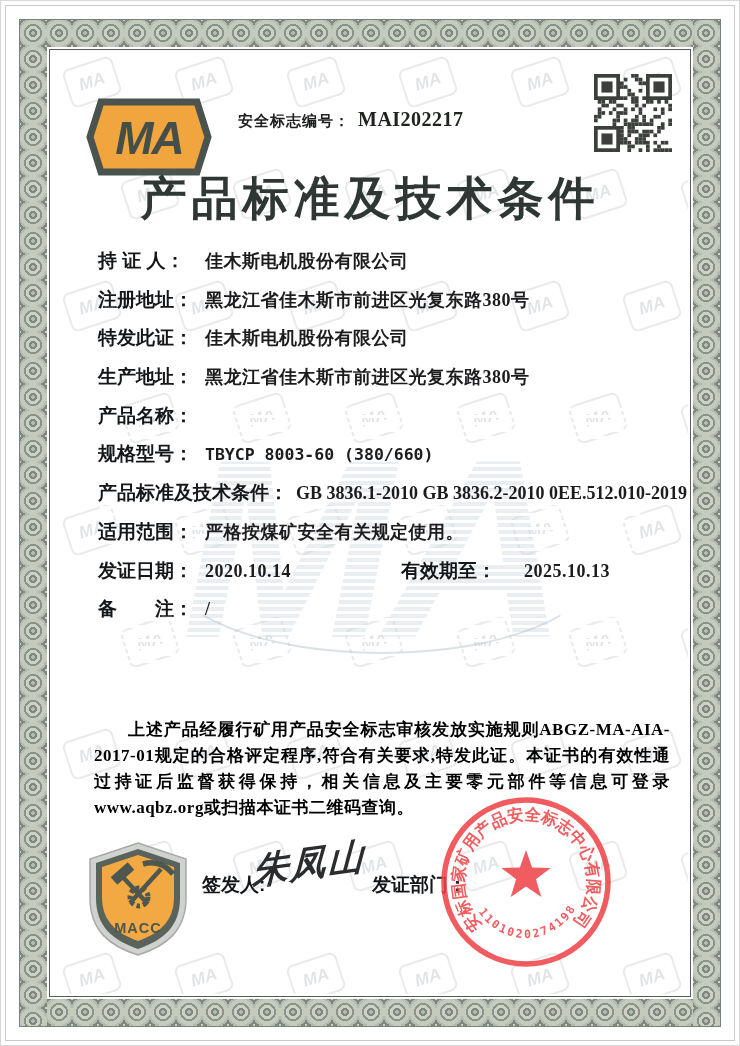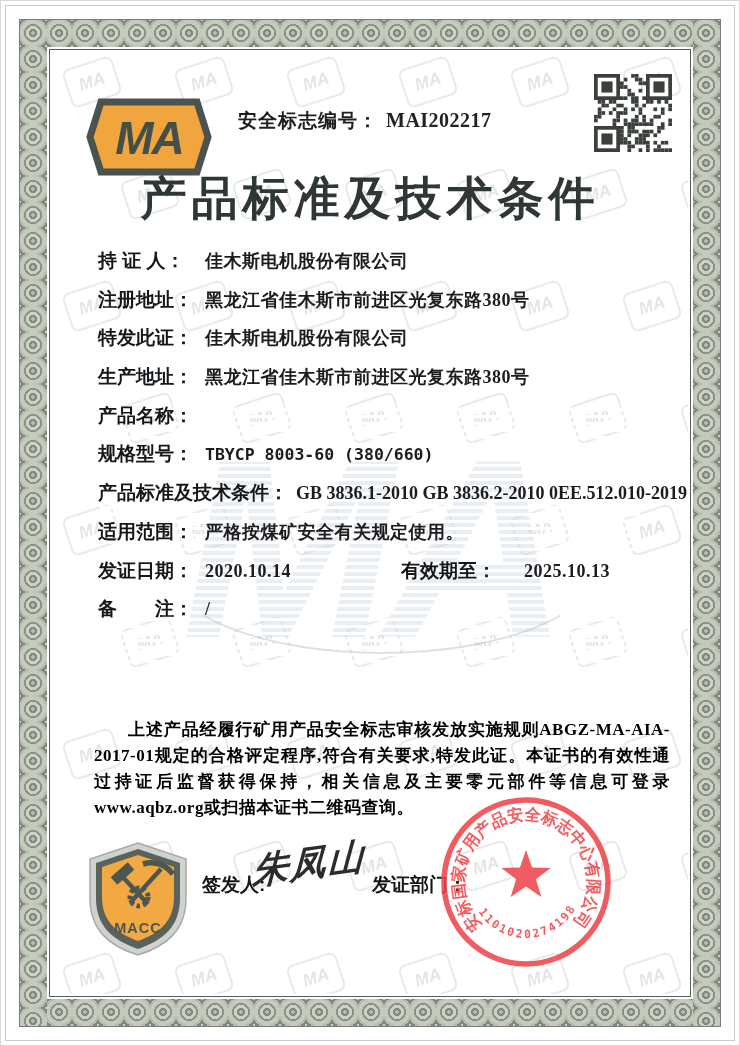--- a/index.html
+++ b/index.html
@@ -32,21 +32,21 @@
   .wm-big .wm-text{font-size:255px;font-weight:900;font-style:italic;
     font-family:"Liberation Sans",sans-serif;color:#ccd8e1;opacity:.42;letter-spacing:-10px;}
   .wm-big .wm-stripes{position:absolute;inset:0;
     background:repeating-linear-gradient(to bottom,#ffffff 0 3px,rgba(255,255,255,0) 3px 7px);}
   .wm-arc{position:absolute;left:165px;top:480px;width:430px;height:170px;
     border:2.5px solid rgba(175,190,200,.45);border-color:transparent transparent rgba(175,190,200,.45) transparent;
     border-radius:50%;z-index:0;}
   
   .ma-logo{position:absolute;left:86px;top:98px;width:126px;height:78px;z-index:2;}
   .cert-no{position:absolute;left:238px;top:108px;z-index:2;white-space:nowrap;}
-  .cert-no .lab{font-size:19px;font-weight:800;color:#1c1f1d;letter-spacing:1px;}
+  .cert-no .lab{font-size:15px;font-weight:800;color:#1c1f1d;letter-spacing:1px;}
   .cert-no .val{font-size:20px;font-weight:600;color:#20241f;
     font-family:"Liberation Serif",serif;margin-left:8px;letter-spacing:.5px;}
   .qr{position:absolute;left:594px;top:74px;width:78px;height:78px;z-index:2;}
   .title{position:absolute;left:0;right:0;top:168px;text-align:center;z-index:2;
     font-family:"Liberation Serif",serif;font-weight:800;font-size:46px;
     color:#2e3733;letter-spacing:5px;}
   
   .rows{position:absolute;left:98px;right:68px;top:248px;z-index:2;}
   .row{display:flex;align-items:baseline;height:38.7px;}
   .row .label{flex:0 0 107px;font-size:19px;font-weight:800;color:#14171a;white-space:nowrap;}

